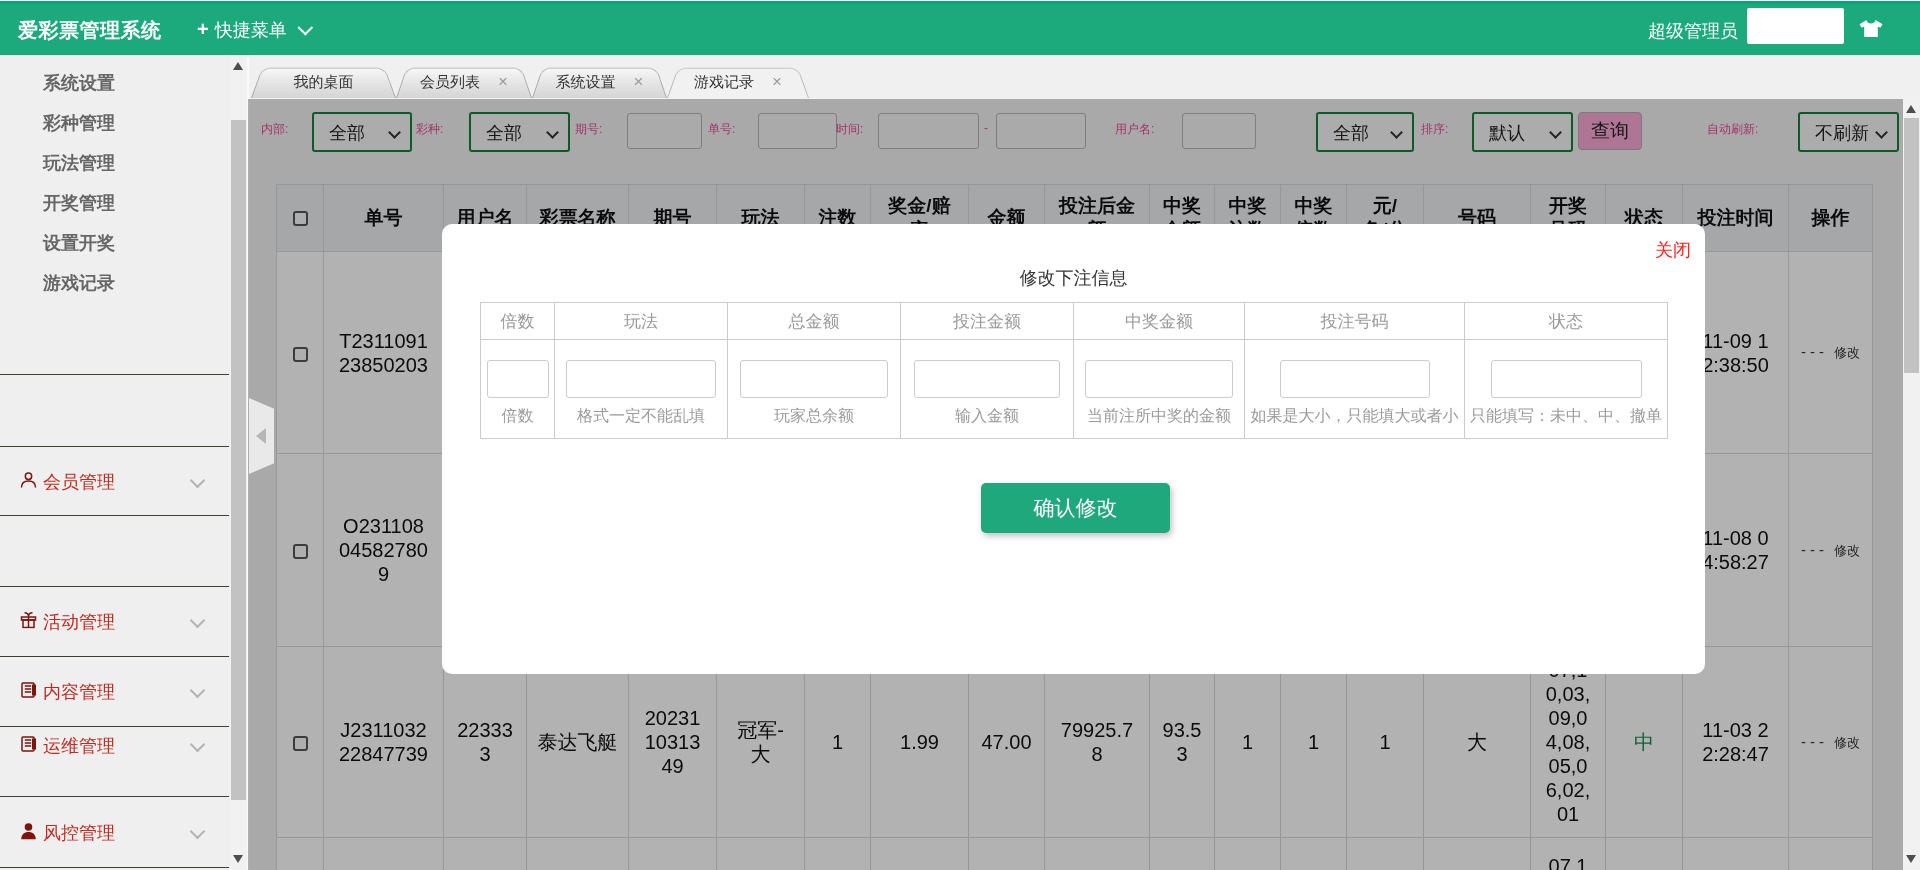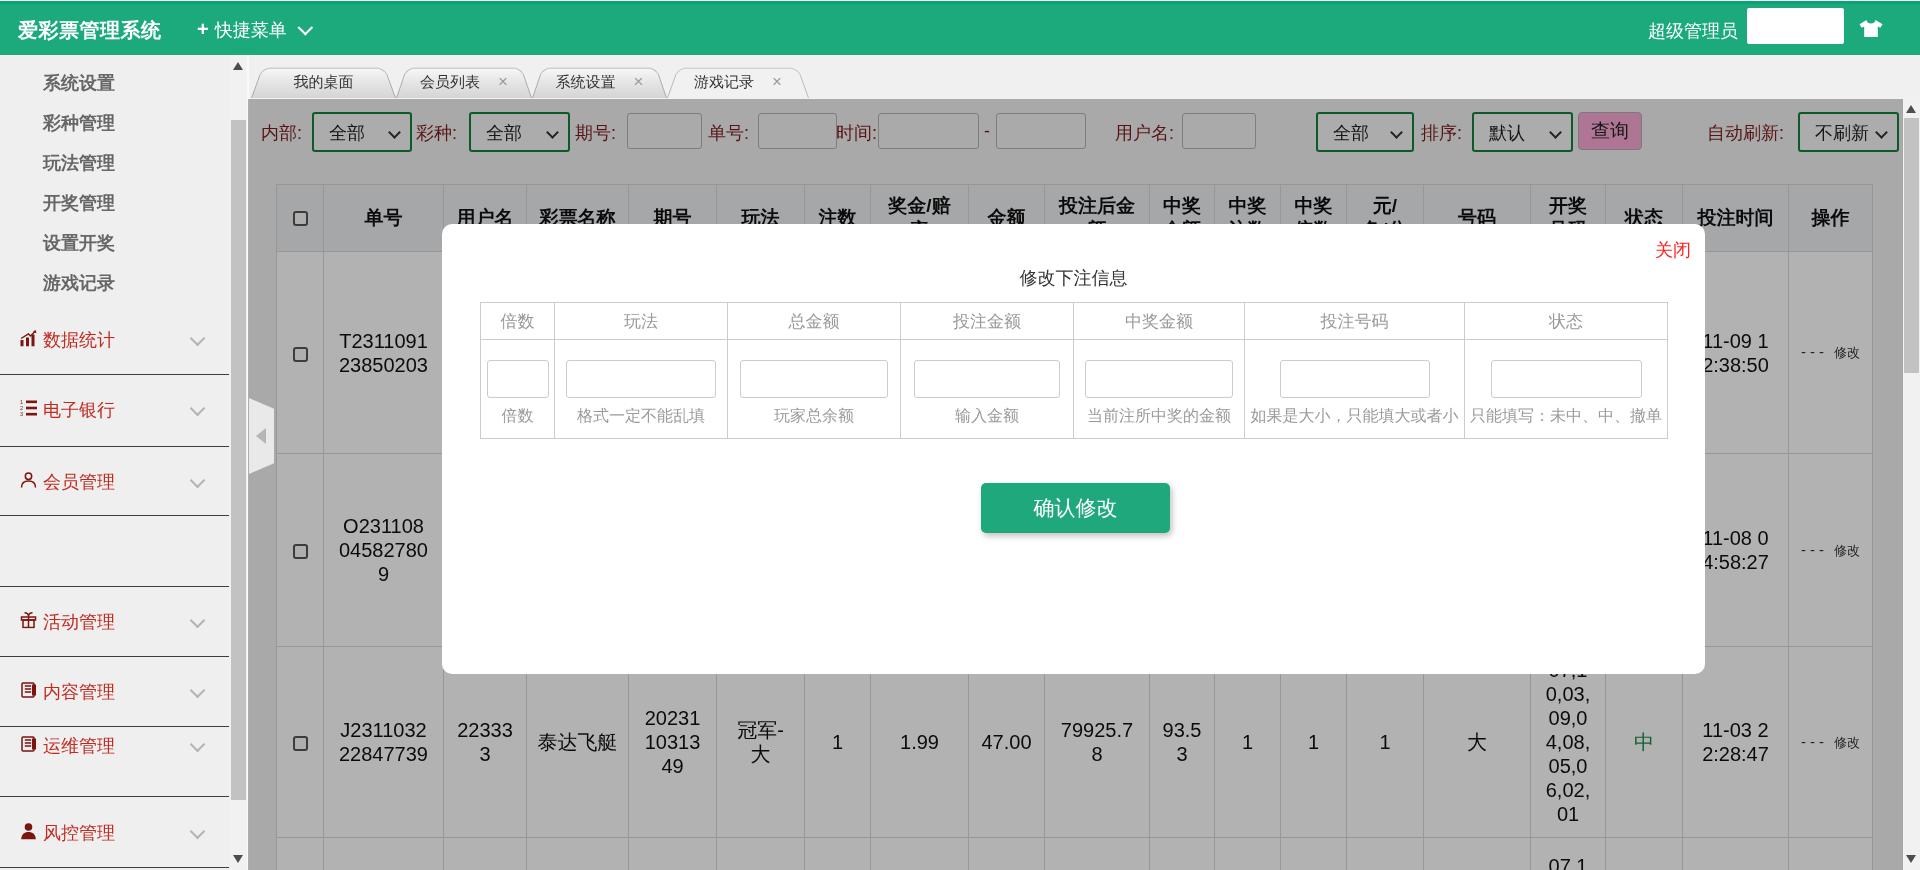--- a/index.html
+++ b/index.html
@@ -30,21 +30,21 @@
 
 #tabbar{position:absolute;left:249px;top:55px;width:1671px;height:43px;background:#f0f0f0}
 .tab{position:absolute;bottom:0;height:32px}
 .tab.active{height:32px}
 .tab .bg{position:absolute;left:0;right:0;top:-4px;bottom:0;background:linear-gradient(#f7f7f7,#d5d5d5);border:1px solid #a8a8a8;border-bottom:none;border-radius:10px 10px 0 0;transform:perspective(24px) rotateX(7deg);transform-origin:center bottom}
 .tab.active .bg{background:#f1f1f1;border-color:#b5b5b5}
 .tab .lbl{position:relative;display:flex;align-items:center;justify-content:center;height:32px;font-size:15px;color:#333}
 .tab .x{color:#9a9a9a;font-size:17px;margin-left:18px}
 
 #content{position:absolute;left:249px;top:98px;width:1655px;height:772px;background:#f2f2f2}
-.fl{position:absolute;top:121px;font-size:18px;color:#7f1d1d;white-space:nowrap}
+.fl{position:absolute;top:121px;font-size:12px;color:#ec4899;white-space:nowrap}
 .fsel{position:absolute;top:112px;height:40px;background:#f6f6f6;border:2px solid #15803d;border-radius:3px;font-size:18px;color:#222;line-height:38px;padding-left:15px}
 .fsel .sc{position:absolute;right:11px;top:14px;width:9px;height:9px;border-right:2px solid #333;border-bottom:2px solid #333;transform:rotate(45deg)}
 .finp{position:absolute;top:113px;height:36px;background:#f4f4f4;border:1px solid #b5b5b5;border-radius:3px}
 #qbtn{position:absolute;left:1578px;top:112px;width:64px;height:38px;border:1px solid #b0b0b0;border-radius:4px;font-size:19px;color:#222;text-align:center;line-height:36px;background:#f9a8d4}
 
 #btable{position:absolute;left:276px;top:184px;border-collapse:collapse;table-layout:fixed}
 #btable th,#btable td{border:1px solid #d8d8d8;text-align:center;vertical-align:middle;overflow:hidden}
 #btable th{background:#edeff3;font-size:19px;font-weight:bold;color:#111;line-height:24px;height:67px;padding:0;white-space:nowrap}
 #btable td{background:#fff;font-size:20px;color:#111;line-height:24px;padding:0}
 .cb{display:inline-block;width:15px;height:15px;background:#fafafa;border:2px solid #565656;border-radius:3px;vertical-align:middle}
@@ -81,48 +81,21 @@
     </svg></div>
 
 <div id="sidebar">
   <div class="mitem" style="top:16px">系统设置</div>
   <div class="mitem" style="top:56px">彩种管理</div>
   <div class="mitem" style="top:96px">玩法管理</div>
   <div class="mitem" style="top:136px">开奖管理</div>
   <div class="mitem" style="top:176px">设置开奖</div>
   <div class="mitem" style="top:216px">游戏记录</div>
 
-  <div class="gitem" style="top:249px">
-      <span class="ic"><svg width="17" height="17" viewBox="0 0 17 17">
-          <g fill="#7b150e">
-            <rect x="0.5" y="10.5" width="3" height="6.5"></rect>
-            <rect x="6" y="8" width="3" height="9"></rect>
-            <rect x="11.5" y="5" width="3" height="12"></rect>
-            <path d="M1 9 L8.5 4.5 L10.5 6.5 L14.5 2.5" stroke="#7b150e" stroke-width="1.4" fill="none"></path>
-            <path d="M15.6 0.2 L16.4 3.8 L12.8 2.6 Z"></path>
-          </g>
-        </svg></span>
-      <span class="txt">数据统计</span>
-      <span class="gchev"></span>
-    </div>
   <div class="sline" style="top:319px"></div>
-  <div class="gitem" style="top:319px">
-      <span class="ic"><svg width="17" height="17" viewBox="0 0 17 17">
-          <g fill="#7b150e">
-            <rect x="6" y="1" width="11" height="2.6"></rect>
-            <rect x="6" y="7.2" width="11" height="2.6"></rect>
-            <rect x="6" y="13.4" width="11" height="2.6"></rect>
-            <text x="0" y="4.5" font-size="5.5" fill="#7b150e" font-family="Liberation Sans">1</text>
-            <text x="0" y="10.7" font-size="5.5" fill="#7b150e" font-family="Liberation Sans">2</text>
-            <text x="0" y="16.9" font-size="5.5" fill="#7b150e" font-family="Liberation Sans">3</text>
-          </g>
-        </svg></span>
-      <span class="txt">电子银行</span>
-      <span class="gchev"></span>
-    </div>
   <div class="sline" style="top:391px"></div>
   <div class="gitem" style="top:391px">
       <span class="ic"><svg width="17" height="17" viewBox="0 0 17 17">
           <g fill="none" stroke="#7b150e" stroke-width="1.5">
             <circle cx="8.5" cy="4.8" r="3.2"></circle>
             <path d="M1.5 16 C1.5 11.5 4.5 9.5 8.5 9.5 C12.5 9.5 15.5 11.5 15.5 16"></path>
           </g>
         </svg></span>
       <span class="txt">会员管理</span>
       <span class="gchev"></span>

